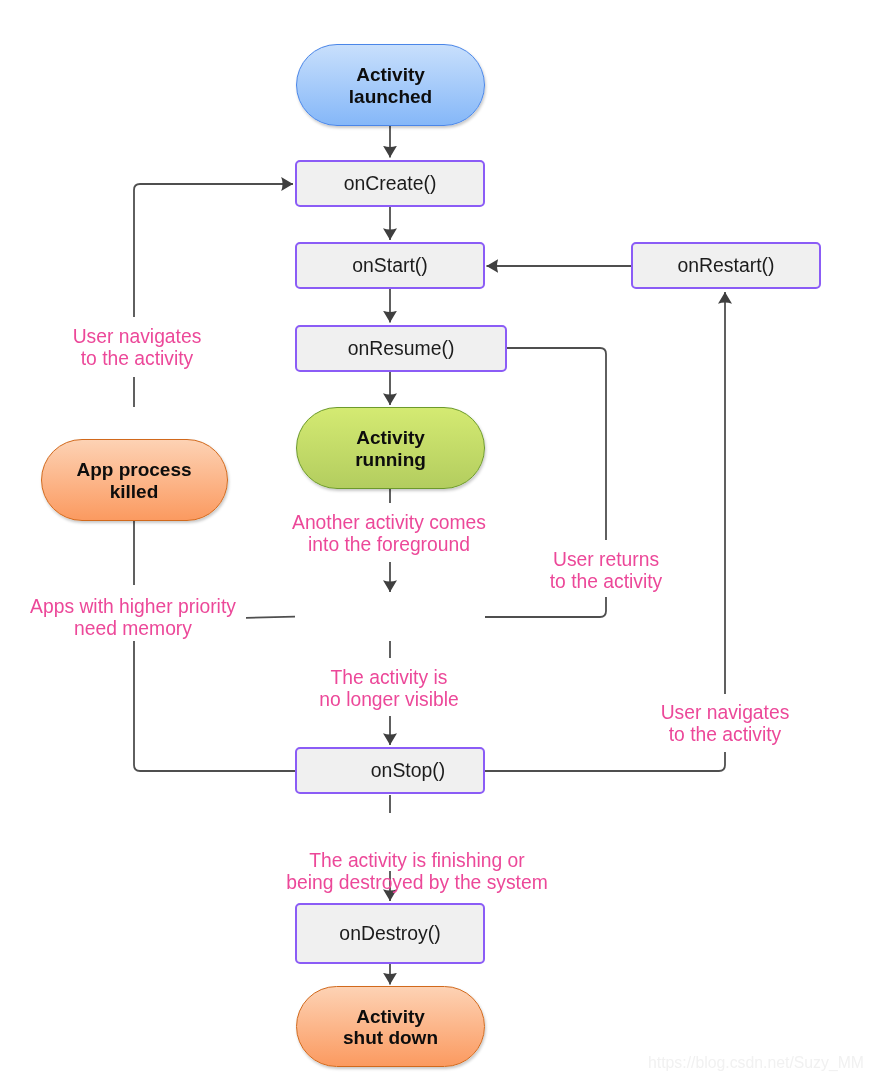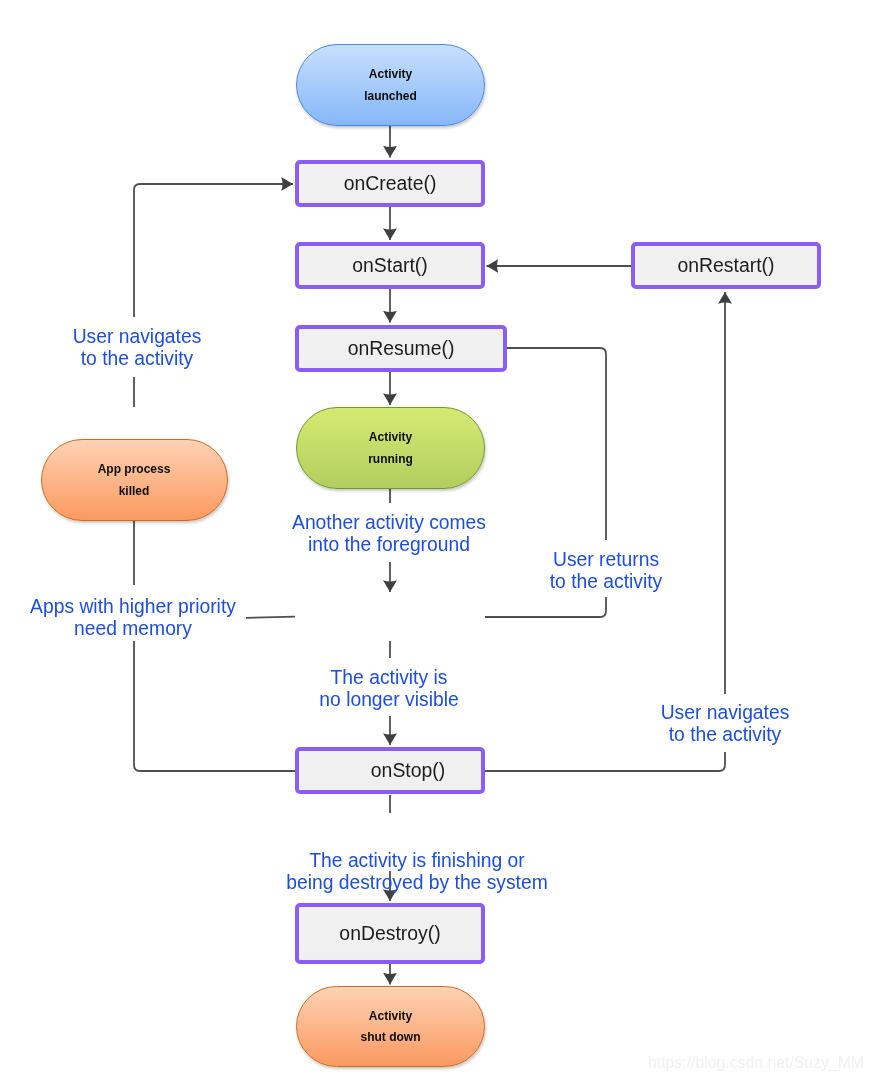--- a/index.html
+++ b/index.html
@@ -8,39 +8,39 @@
        font-family:"Liberation Sans",sans-serif;
        -webkit-font-smoothing:antialiased;}
   #stage{position:relative;width:874px;height:1081px;background:#ffffff;}
   #wires{position:absolute;left:0;top:0;width:874px;height:1081px;}
 
   .node{position:absolute;box-sizing:border-box;display:flex;
         align-items:center;justify-content:center;text-align:center;}
   .node .lbl{white-space:pre-line;}
 
   
-  .callback{background:#f0f0f0;border:4px solid #8b5cf6;border-radius:5px;}
+  .callback{background:#f0f0f0;border:2px solid #8b5cf6;border-radius:5px;}
   .callback .lbl{font-size:19.4px;color:#1c1c1c;letter-spacing:0px;line-height:1.05;}
 
   
   .terminal{border-radius:41px;}
-  .terminal .lbl{font-size:12px;font-weight:bold;color:#0d0d0d;line-height:21.3px;
+  .terminal .lbl{font-size:19px;font-weight:bold;color:#0d0d0d;line-height:21.3px;
                  position:relative;top:0.5px;}
 
   .t-blue{background:linear-gradient(to bottom,#c8dffc 0%,#85b7f8 100%);
           border:1.6px solid #4a86e8;
           box-shadow:1px 2px 3px rgba(0,0,0,0.22);}
   .t-green{background:linear-gradient(to bottom,#d4ea72 0%,#b3cd5f 100%);
            border:1.6px solid #6c9a2b;
            box-shadow:1px 2px 3px rgba(0,0,0,0.22);}
   .t-orange{background:linear-gradient(to bottom,#fdd2b4 0%,#fb9a60 100%);
             border:1.6px solid #d1691c;
             box-shadow:1px 2px 3px rgba(0,0,0,0.22);}
 
-  .edge-label{position:absolute;text-align:center;color:#1d4ed8;
+  .edge-label{position:absolute;text-align:center;color:#ec4899;
               font-size:19.3px;line-height:22.2px;white-space:pre;
               transform:translateX(-50%);}
 
   .watermark{position:absolute;color:#f1f1f1;font-size:15.8px;line-height:18px;
              white-space:pre;letter-spacing:0px;}
 </style>
 </head>
 <body>
 
 <div id="stage">

